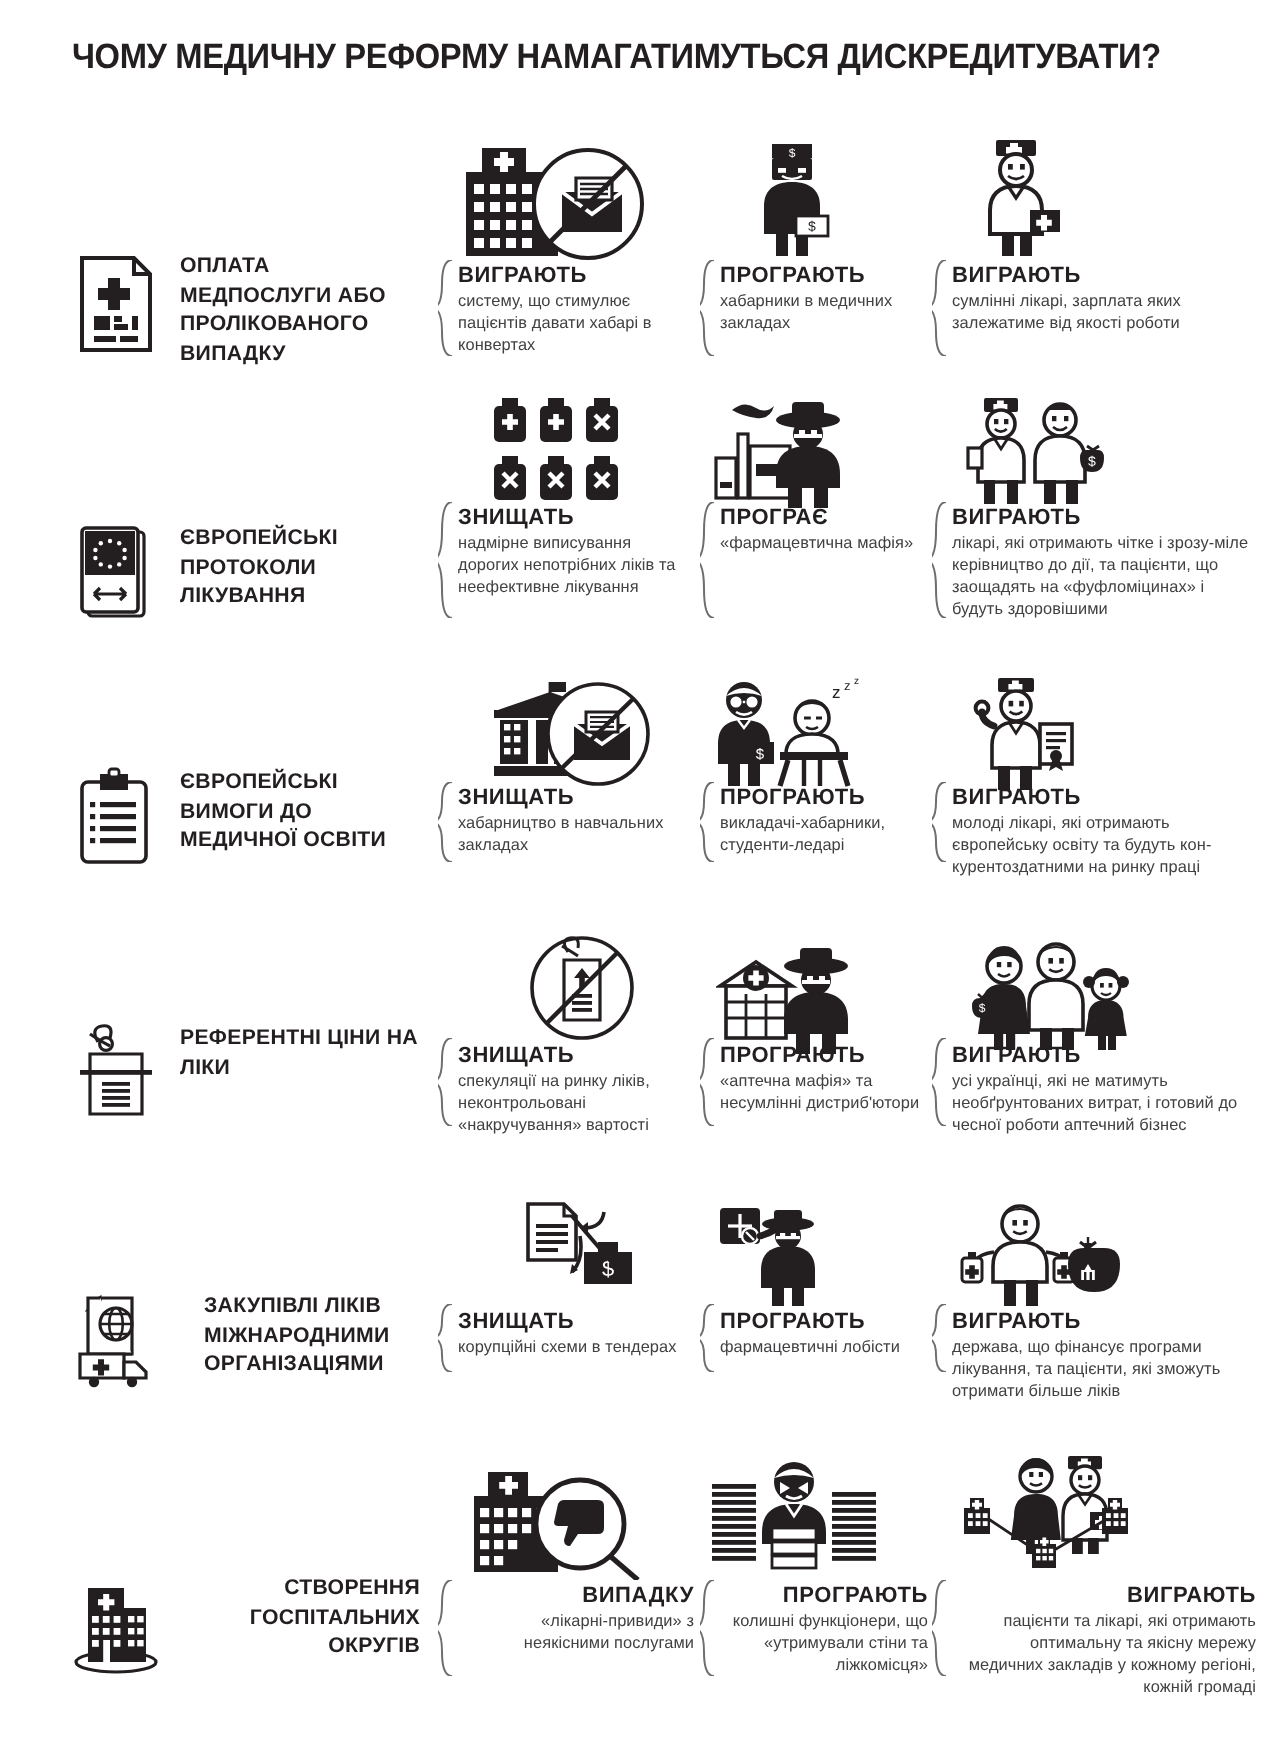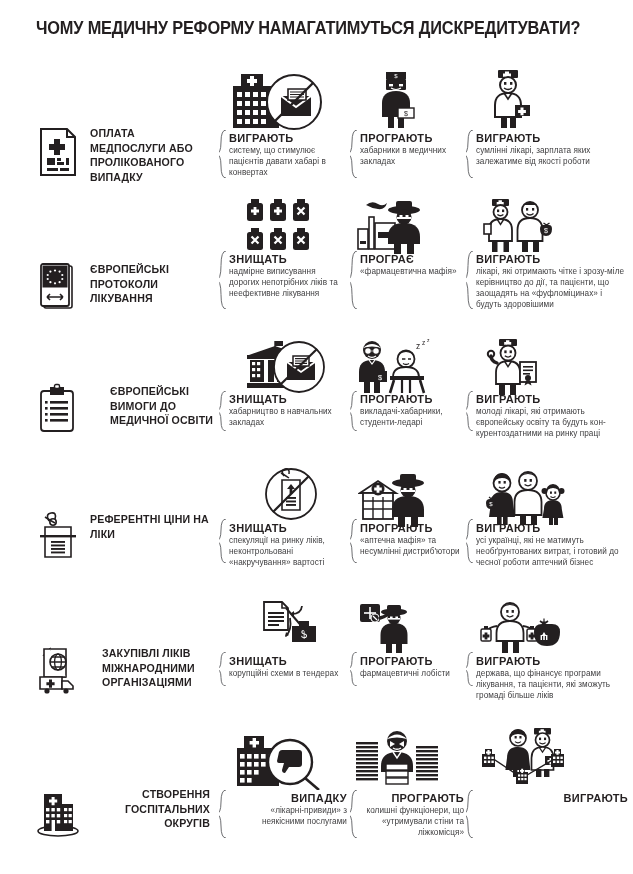--- a/index.html
+++ b/index.html
@@ -341,21 +341,21 @@
       <div class="colBody">«фармацевтична мафія»</div>
     </div>
     <div class="col c3" style="top:60px;">
       <div class="colHead">ВИГРАЮТЬ</div>
       <div class="colBody">лікарі, які отримають чітке і зрозу-міле керівництво до дії, та пацієнти, що заощадять на «фуфломіцинах» і будуть здоровішими</div>
     </div>
   </div>
 
   <div class="row" style="top:333px; height:132px;">
 
-    <div class="leftcell" style="top:50px;gap:20px;">
+    <div class="leftcell" style="top:50px;">
       <div class="leftIcon">
         <svg viewBox="0 0 44 52">
           <rect x="5" y="8" width="32" height="40" rx="3" fill="#fff" stroke="#231f20" stroke-width="1.8"></rect>
           <rect x="14" y="4" width="14" height="8" fill="#231f20"></rect>
           <rect x="18.5" y="1.5" width="5" height="4" rx="1.4" fill="#fff" stroke="#231f20" stroke-width="1.4"></rect>
           <g fill="#231f20">
             <rect x="9" y="18" width="2.6" height="2.6"></rect>
               <rect x="14" y="18" width="18" height="2.6"></rect>
             <rect x="9" y="24" width="2.6" height="2.6"></rect>
               <rect x="14" y="24" width="18" height="2.6"></rect>
@@ -731,21 +731,21 @@
     <div class="col c1" style="top:55px;">
       <div class="colHead">ЗНИЩАТЬ</div>
       <div class="colBody">корупційні схеми в тендерах</div>
     </div>
     <div class="col c2" style="top:55px;">
       <div class="colHead">ПРОГРАЮТЬ</div>
       <div class="colBody">фармацевтичні лобісти</div>
     </div>
     <div class="col c3" style="top:55px;">
       <div class="colHead">ВИГРАЮТЬ</div>
-      <div class="colBody">держава, що фінансує програми лікування, та пацієнти, які зможуть громаді більше ліків</div>
+      <div class="colBody">держава, що фінансує програми лікування, та пацієнти, які зможуть отримати більше ліків</div>
     </div>
   </div>
 
   <div class="row" style="top:728px; height:146px;text-align:right;">
 
     <div class="leftcell" style="top:58px;">
       <div class="leftIcon">
         <svg viewBox="0 0 44 52">
           <ellipse cx="22" cy="45" rx="20" ry="5" fill="none" stroke="#231f20" stroke-width="1.6"></ellipse>
           <rect x="8" y="8" width="18" height="37" fill="#231f20"></rect>
@@ -939,16 +939,17 @@
     <div class="col c1" style="top:64px;">
       <div class="colHead">ВИПАДКУ</div>
       <div class="colBody">«лікарні-привиди» з неякісними послугами</div>
     </div>
     <div class="col c2" style="top:64px;">
       <div class="colHead">ПРОГРАЮТЬ</div>
       <div class="colBody">колишні функціонери, що «утримували стіни та ліжкомісця»</div>
     </div>
     <div class="col c3" style="top:64px;">
       <div class="colHead">ВИГРАЮТЬ</div>
+      <div class="colBody">пацієнти та лікарі, які отримають оптимальну та якісну мережу медичних закладів у кожному регіоні, кожній громаді</div>
     </div>
   </div>
 
 </div>
 
 </body></html>

